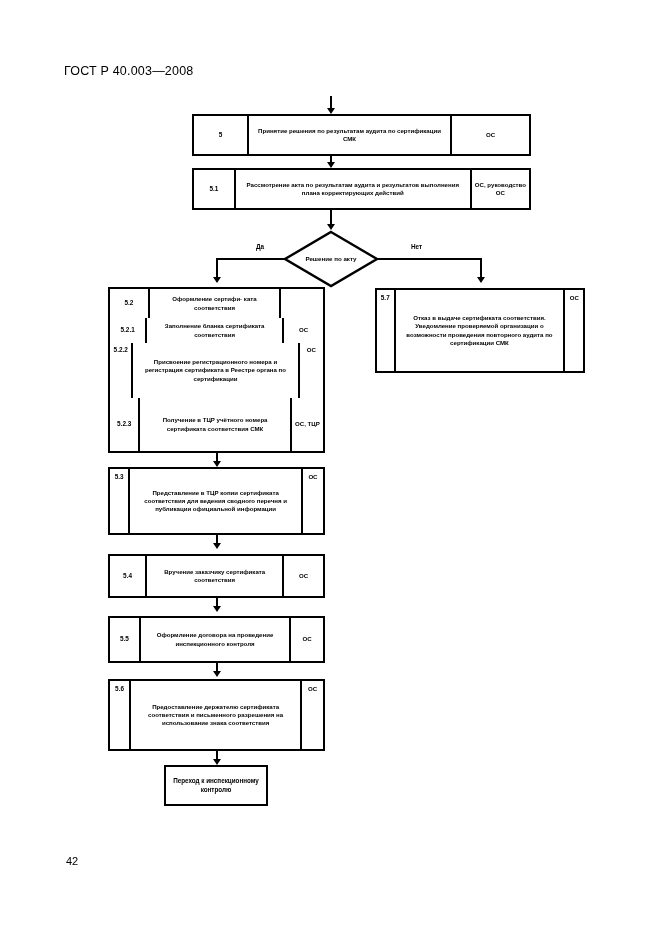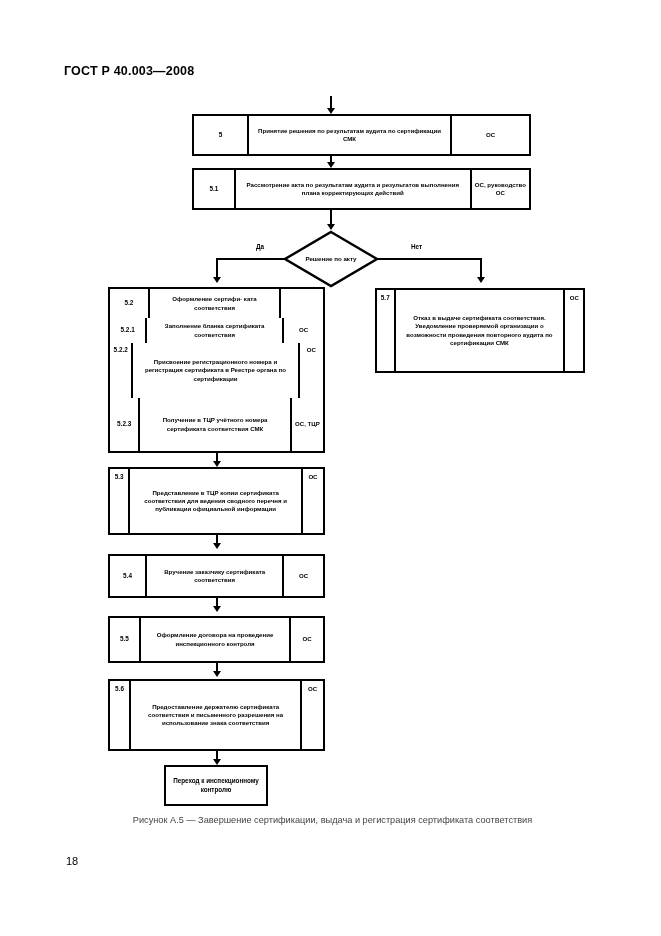--- a/index.html
+++ b/index.html
@@ -18,21 +18,21 @@
     background: #ffffff;
     overflow: hidden;
   }
 
   
   .doc-header {
     position: absolute;
     left: 64px;
     top: 64px;
     font-size: 12.5px;
-    font-weight: bold;
+    font-weight: normal;
     letter-spacing: 0.2px;
     white-space: nowrap;
   }
   .page-number {
     position: absolute;
     left: 66px;
     top: 855px;
     font-size: 11px;
   }
 
@@ -259,18 +259,17 @@
     <div class="cell body">Предоставление держателю сертификата соответствия и письменного разрешения на использование знака соответствия</div>
     <div class="cell resp" style="width:44px; align-items:flex-start; padding-top:4px;">ОС</div>
   </div>
 
   <div class="vline" style="left:216px; top:751px; height:12px;"></div>
   <div class="arrow-down" style="left:213px; top:759px;"></div>
 
   <div class="term" style="left:164px; top:765px; width:104px; height:41px;">Переход к инспекционному контролю</div>
 
   <div class="caption">
-    <span class="cap-line">Рисунок А.5 — Завершение сертификации, выдача и регистрация сертификата соответствия</span>
-  </div>
-
-  <div class="page-number">18</div>
+  </div>
+
+  <div class="page-number">42</div>
 
 </div>
 
 </body></html>

